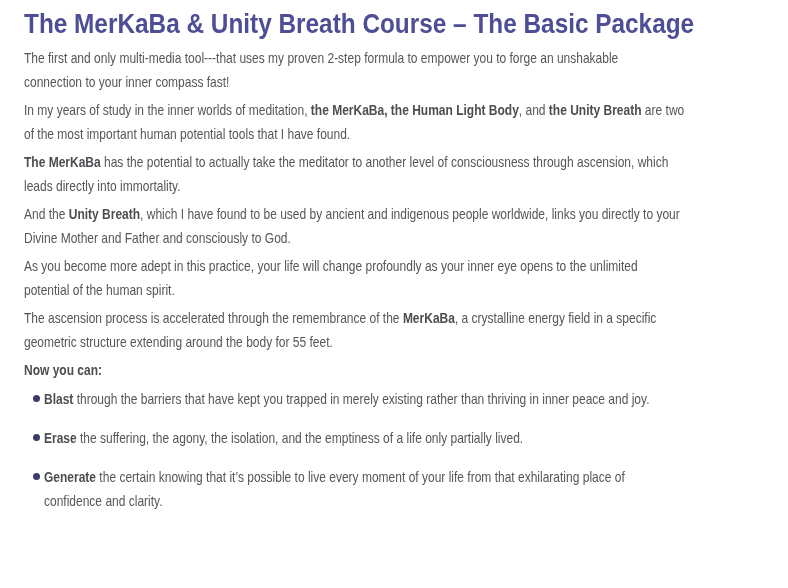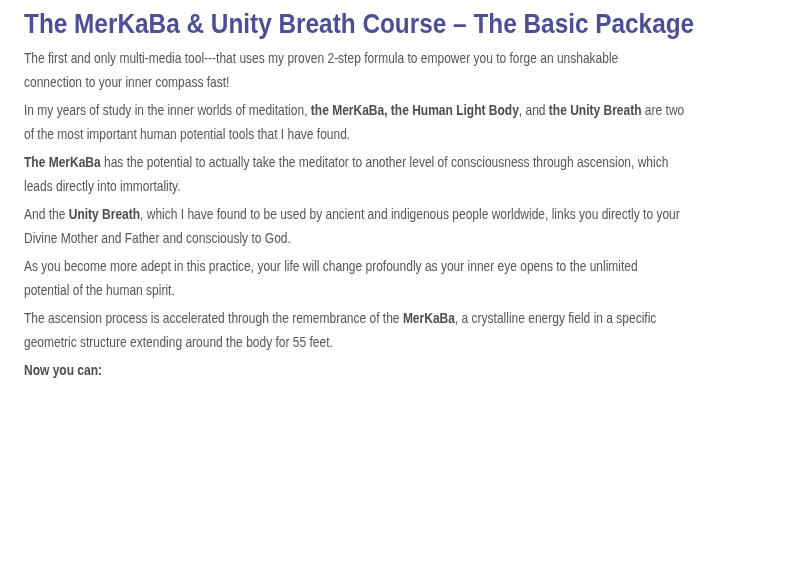--- a/index.html
+++ b/index.html
@@ -82,14 +82,27 @@
       <p class="para"><span>And the </span><span class="b">Unity Breath</span><span>, which I have found to be used by ancient and indigenous people worldwide, links you directly to your
 Divine Mother and Father and consciously to God.</span></p>
       <p class="para"><span>As you become more adept in this practice, your life will change profoundly as your inner eye opens to the unlimited
 potential of the human spirit.</span></p>
       <p class="para"><span>The ascension process is accelerated through the remembrance of the </span><span class="b">MerKaBa</span><span>, a crystalline energy field in a specific
 geometric structure extending around the body for 55 feet.</span></p>
       <p class="para"><span class="b">Now you can:</span></p>
     </div>
 
   <ul class="benefits">
+      <li>
+        <span class="dot"></span>
+        <div class="li-text"><span class="b">Blast</span><span> through the barriers that have kept you trapped in merely existing rather than thriving in inner peace and joy.</span></div>
+      </li>
+      <li>
+        <span class="dot"></span>
+        <div class="li-text"><span class="b">Erase</span><span> the suffering, the agony, the isolation, and the emptiness of a life only partially lived.</span></div>
+      </li>
+      <li>
+        <span class="dot"></span>
+        <div class="li-text"><span class="b">Generate</span><span> the certain knowing that it’s possible to live every moment of your life from that exhilarating place of
+confidence and clarity.</span></div>
+      </li>
     </ul>
 </div>
 
 </body></html>

